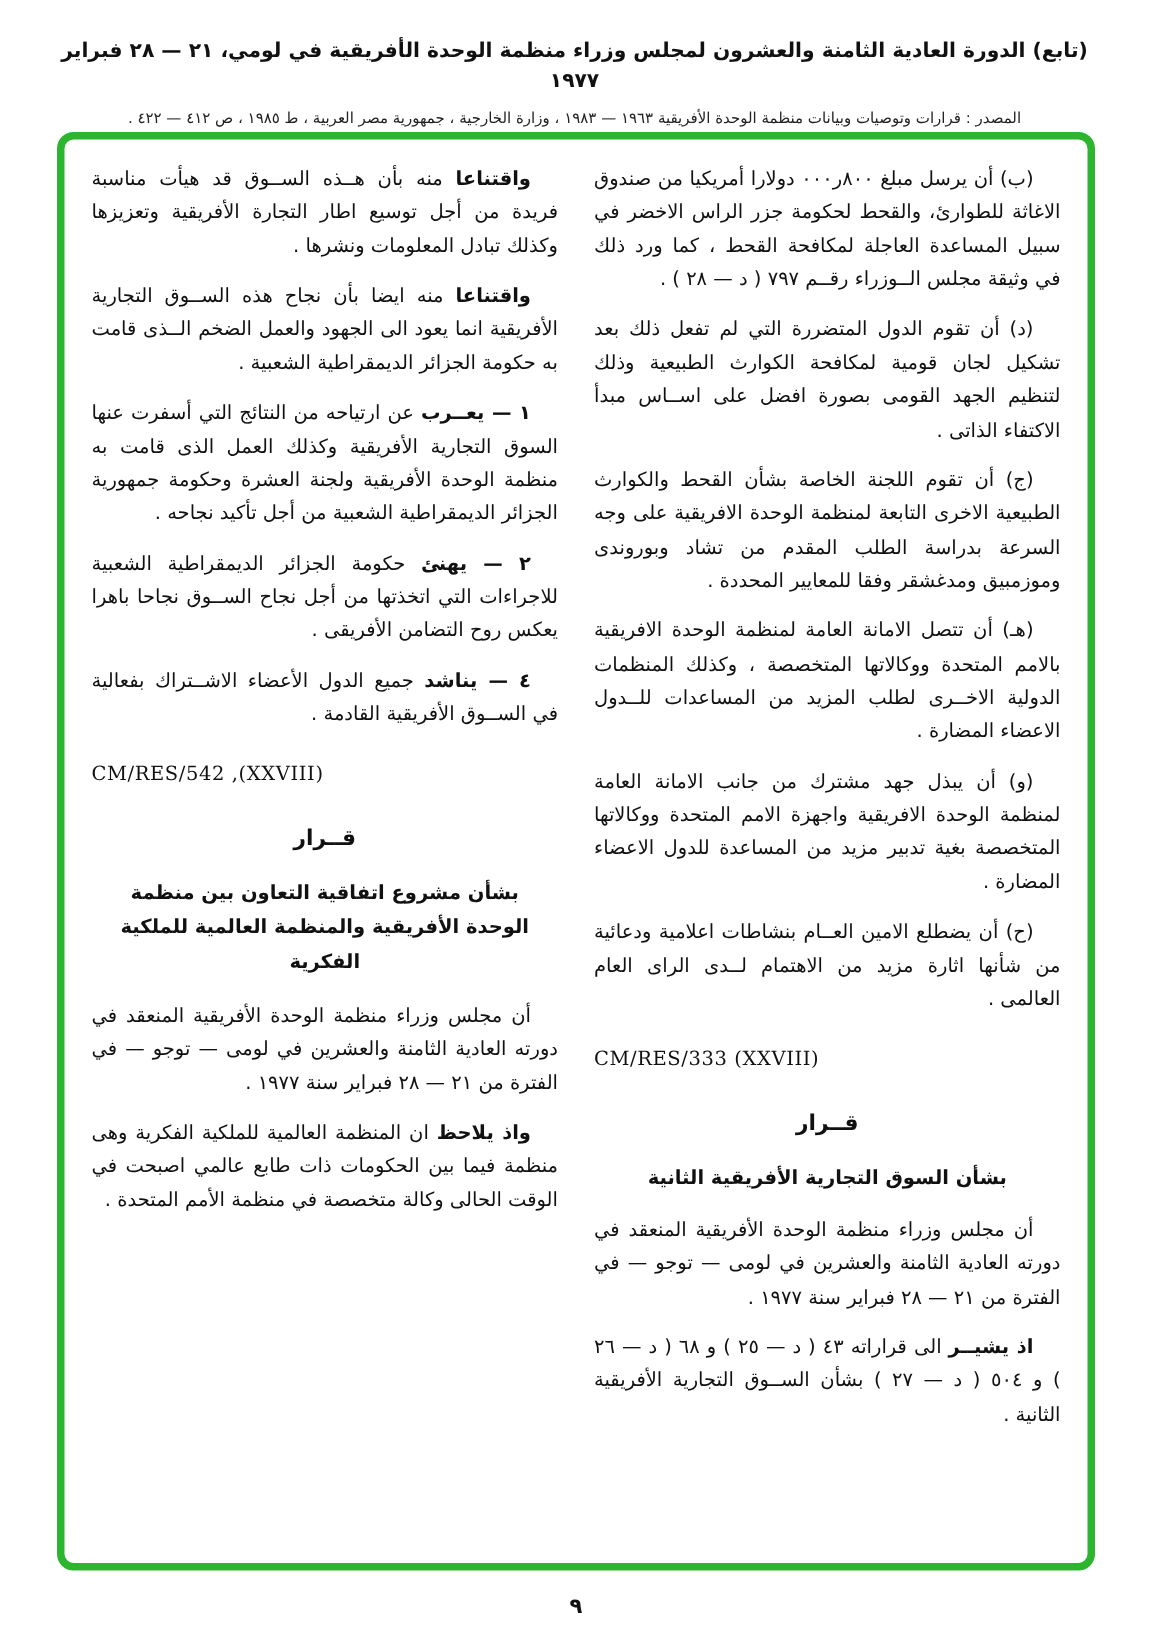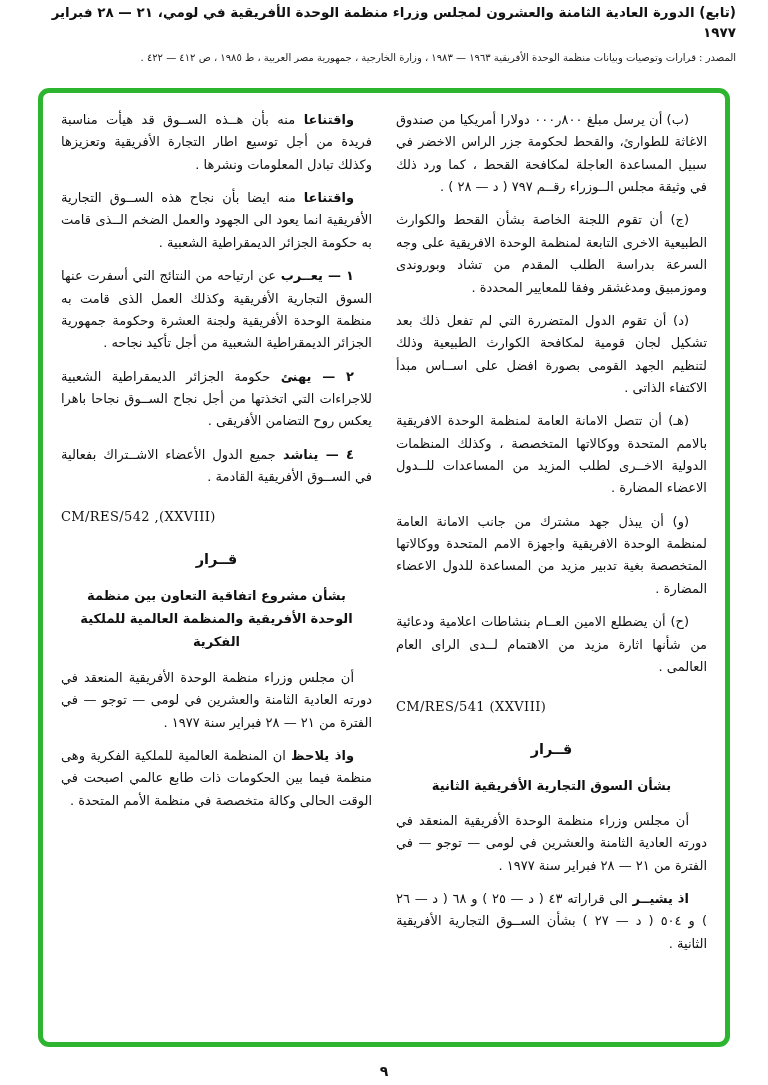--- a/index.html
+++ b/index.html
@@ -5,22 +5,22 @@
   html,body{margin:0;padding:0;background:#ffffff;}
   .page{
     position:relative;
     width:768px;height:1085px;
     background:#ffffff;
     font-family:"DejaVu Sans", sans-serif;
     color:#111;
     overflow:hidden;
   }
   .page-header{
-    position:absolute;top:2px;right:32px;left:30px;
-    direction:rtl;text-align:right;
+    position:absolute;top:24px;right:32px;left:30px;
+    direction:rtl;text-align:center;
   }
   .header-title{
     font-weight:bold;
     font-size:13.5px;
     letter-spacing:.2px;
     line-height:1.5;
   }
   .header-source{
     font-size:10px;
     margin-top:9px;
@@ -94,27 +94,27 @@
   <header class="page-header">
     <div class="header-title">(تابع) الدورة العادية الثامنة والعشرون لمجلس وزراء منظمة الوحدة الأفريقية في لومي، ٢١ — ٢٨ فبراير ١٩٧٧</div>
     <div class="header-source">المصدر : قرارات وتوصيات وبيانات منظمة الوحدة الأفريقية ١٩٦٣ — ١٩٨٣ ، وزارة الخارجية ، جمهورية مصر العربية ، ط ١٩٨٥ ، ص ٤١٢ — ٤٢٢ .</div>
   </header>
 
   <div class="frame">
     <div class="cols">
 
       <section class="col">
         <p><b></b><span>(ب) أن يرسل مبلغ ٨٠٠ر٠٠٠ دولارا أمريكيا من صندوق الاغاثة للطوارئ، والقحط لحكومة جزر الراس الاخضر في سبيل المساعدة العاجلة لمكافحة القحط ، كما ورد ذلك في وثيقة مجلس الــوزراء رقــم ٧٩٧ ( د — ٢٨ ) .</span></p>
+        <p><b></b><span>(د) أن تقوم الدول المتضررة التي لم تفعل ذلك بعد تشكيل لجان قومية لمكافحة الكوارث الطبيعية وذلك لتنظيم الجهد القومى بصورة افضل على اســاس مبدأ الاكتفاء الذاتى .</span></p>
         <p><b></b><span>(ج) أن تقوم اللجنة الخاصة بشأن القحط والكوارث الطبيعية الاخرى التابعة لمنظمة الوحدة الافريقية على وجه السرعة بدراسة الطلب المقدم من تشاد وبوروندى وموزمبيق ومدغشقر وفقا للمعايير المحددة .</span></p>
-        <p><b></b><span>(د) أن تقوم الدول المتضررة التي لم تفعل ذلك بعد تشكيل لجان قومية لمكافحة الكوارث الطبيعية وذلك لتنظيم الجهد القومى بصورة افضل على اســاس مبدأ الاكتفاء الذاتى .</span></p>
         <p><b></b><span>(هـ) أن تتصل الامانة العامة لمنظمة الوحدة الافريقية بالامم المتحدة ووكالاتها المتخصصة ، وكذلك المنظمات الدولية الاخــرى لطلب المزيد من المساعدات للــدول الاعضاء المضارة .</span></p>
         <p><b></b><span>(و) أن يبذل جهد مشترك من جانب الامانة العامة لمنظمة الوحدة الافريقية واجهزة الامم المتحدة ووكالاتها المتخصصة بغية تدبير مزيد من المساعدة للدول الاعضاء المضارة .</span></p>
         <p><b></b><span>(ح) أن يضطلع الامين العــام بنشاطات اعلامية ودعائية من شأنها اثارة مزيد من الاهتمام لــدى الراى العام العالمى .</span></p>
 
-        <div class="res-ref">CM/RES/541 (XXVIII)</div>
+        <div class="res-ref">CM/RES/333 (XXVIII)</div>
         <div class="res-title">قــرار</div>
         <div class="res-subject">بشأن السوق التجارية الأفريقية الثانية</div>
 
         <p><b></b><span>أن مجلس وزراء منظمة الوحدة الأفريقية المنعقد في دورته العادية الثامنة والعشرين في لومى — توجو — في الفترة من ٢١ — ٢٨ فبراير سنة ١٩٧٧ .</span></p>
         <p><b>اذ يشيــر</b><span> الى قراراته ٤٣ ( د — ٢٥ ) و ٦٨ ( د — ٢٦ ) و ٥٠٤ ( د — ٢٧ ) بشأن الســوق التجارية الأفريقية الثانية .</span></p>
 
       </section>
 
       <section class="col">
         <p><b>واقتناعا</b><span> منه بأن هــذه الســوق قد هيأت مناسبة فريدة من أجل توسيع اطار التجارة الأفريقية وتعزيزها وكذلك تبادل المعلومات ونشرها .</span></p>

